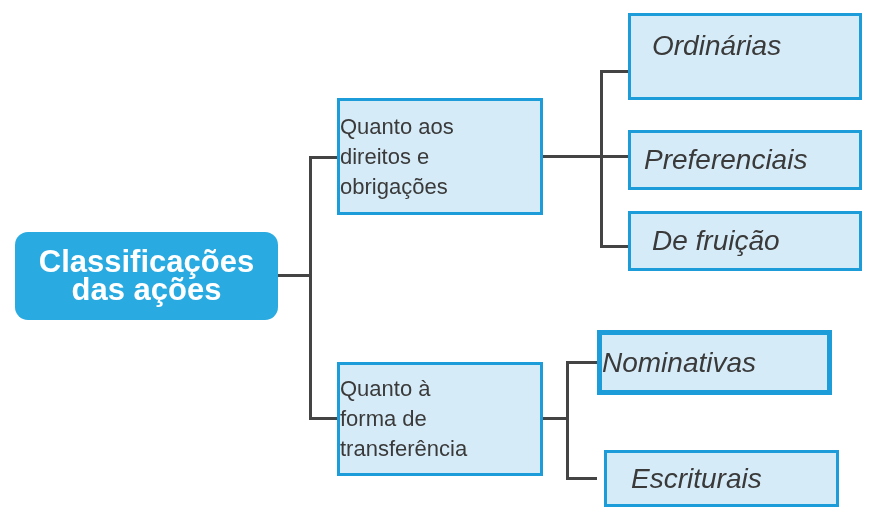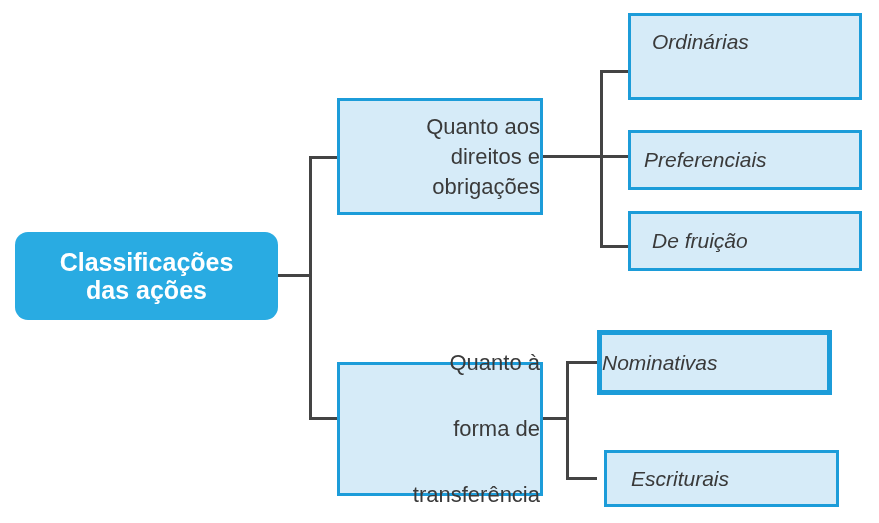--- a/index.html
+++ b/index.html
@@ -29,52 +29,52 @@
   }
 
   .root-node {
     position: absolute;
     left: 15px; top: 232px;
     width: 263px; height: 88px;
     background: var(--root-fill);
     border-radius: 13px;
     color: var(--root-text);
     font-weight: bold;
-    font-size: 25px;
+    font-size: 31px;
     line-height: 28px;
     display: flex;
     flex-direction: column;
     align-items: center;
     justify-content: center;
     text-align: center;
   }
 
   .category-box {
     position: absolute;
     width: 206px;
     background: var(--box-fill);
     border: 3px solid var(--box-border);
     color: var(--box-text);
     font-size: 22px;
     line-height: 30px;
     display: flex;
     flex-direction: column;
-    align-items: flex-end;
+    align-items: flex-start;
     justify-content: center;
     text-align: center;
   }
   .category-direitos { left: 337px; top: 98px; height: 117px; }
-  .category-transferencia { left: 337px; top: 362px; height: 134px; gap: 36px; }
+  .category-transferencia { left: 337px; top: 362px; height: 114px; }
 
   .leaf-box {
     position: absolute;
     background: var(--box-fill);
     border: 3px solid var(--box-border);
     color: var(--box-text);
-    font-size: 21px;
+    font-size: 28px;
     font-style: italic;
     display: flex;
     align-items: center;
   }
   .leaf-ordinarias {
     left: 628px; top: 13px; width: 234px; height: 87px;
     align-items: flex-start;
     padding-top: 14px; padding-left: 21px;
   }
   .leaf-preferenciais { left: 628px; top: 130px; width: 234px; height: 60px; padding-left: 13px; }

